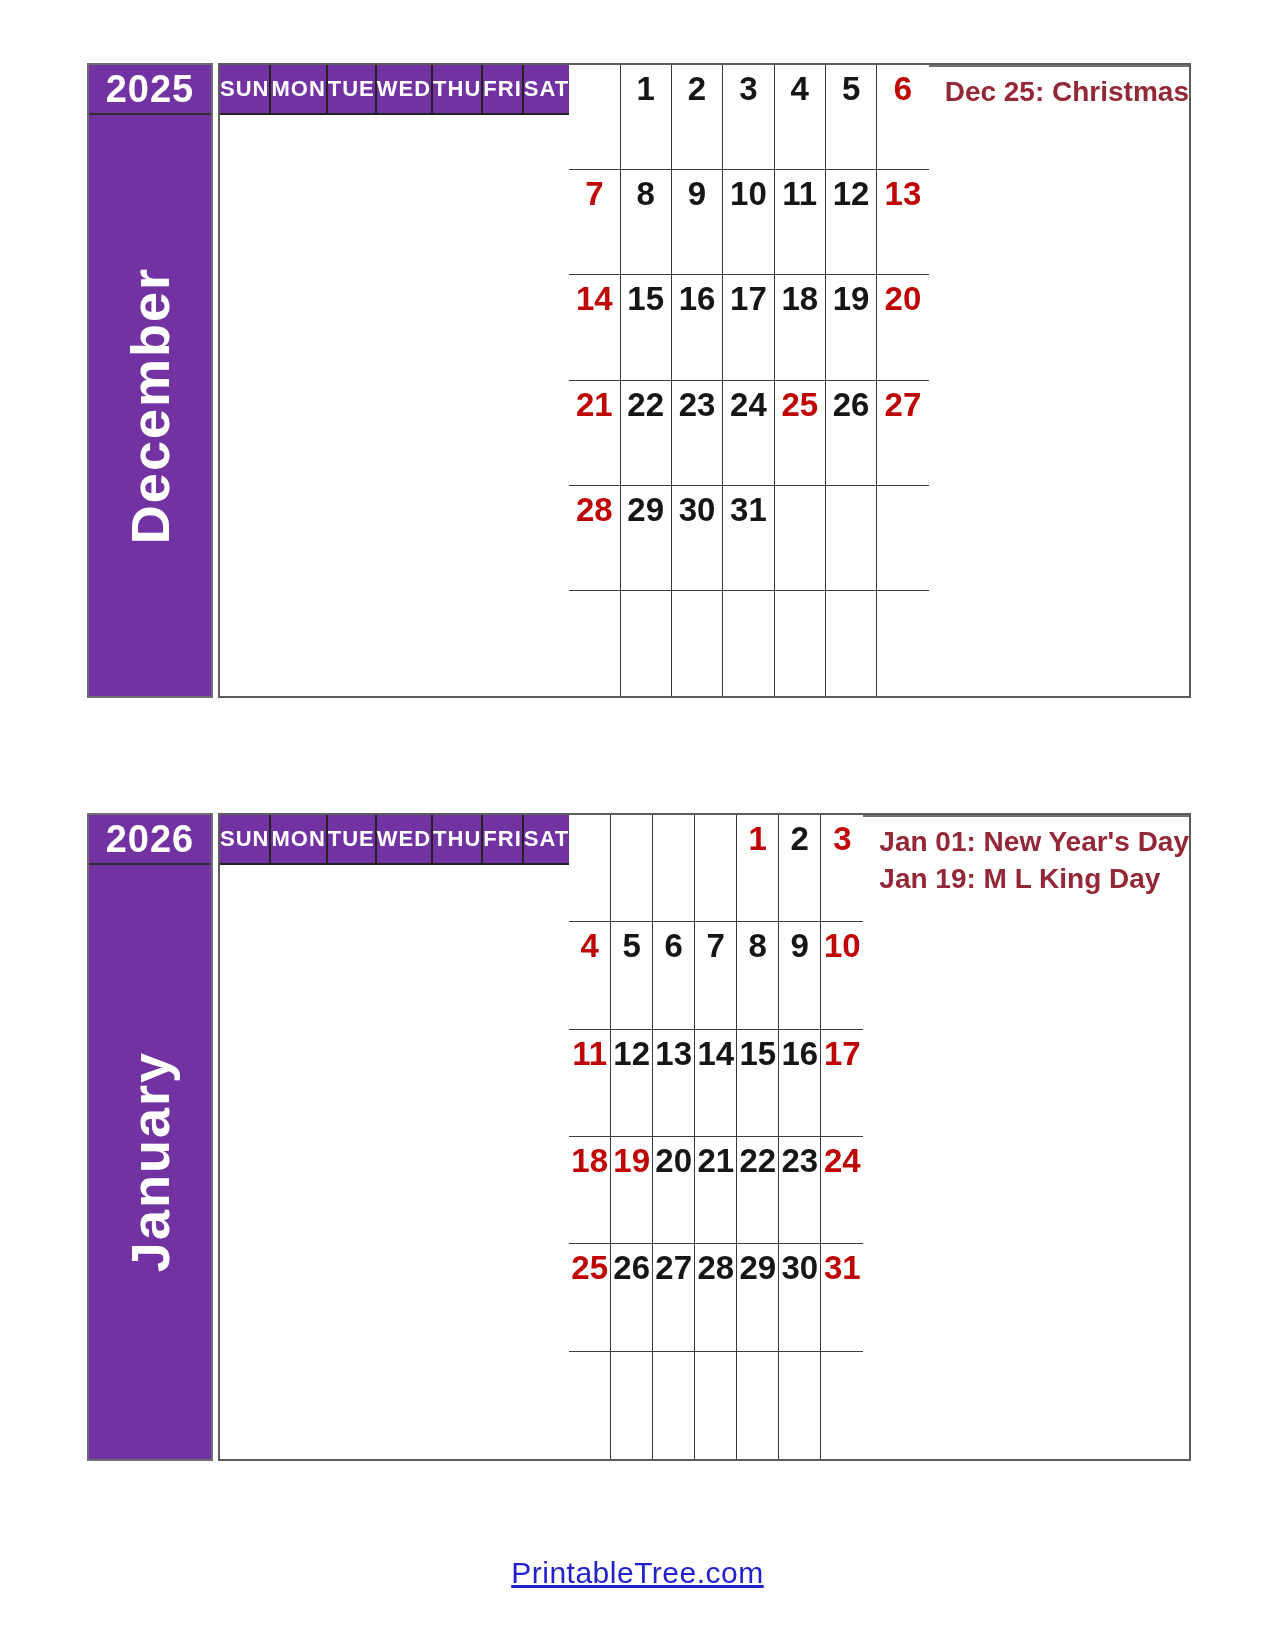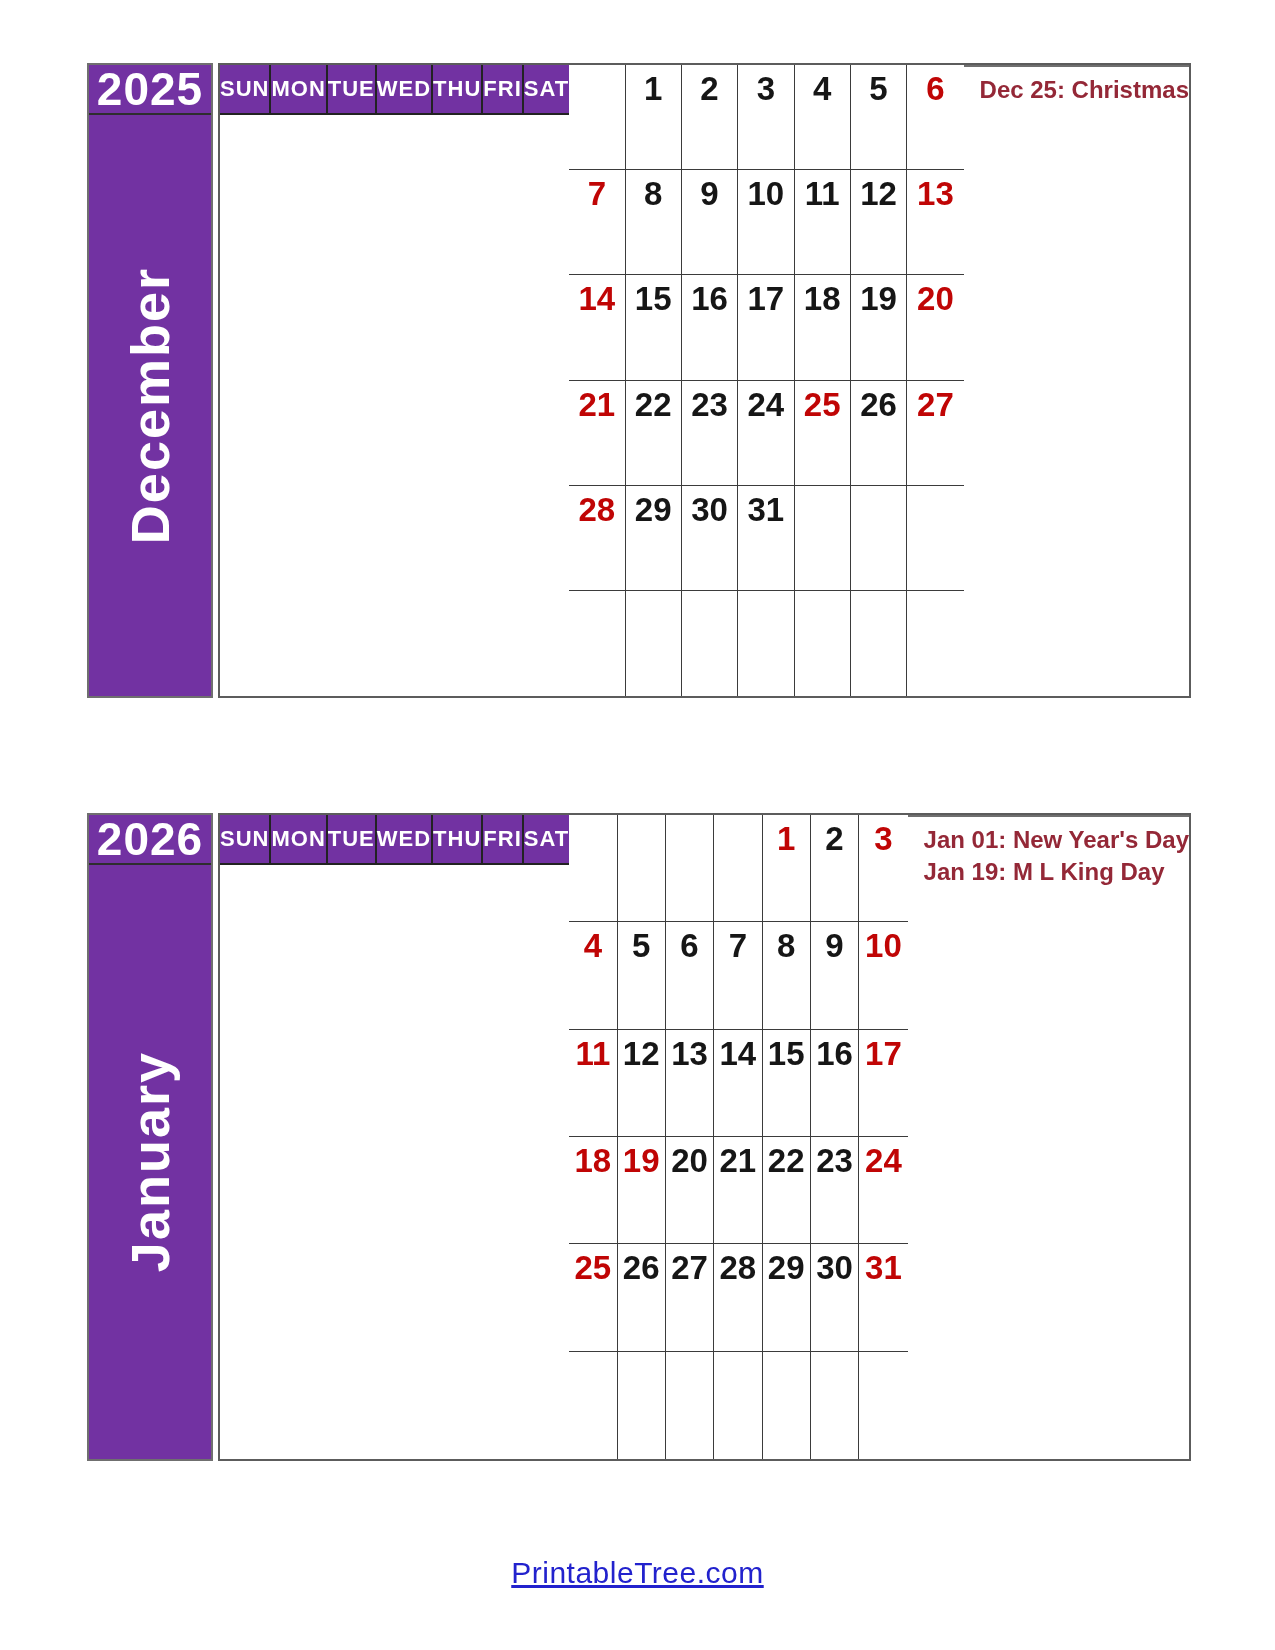--- a/index.html
+++ b/index.html
@@ -9,21 +9,21 @@
     --purple:#7232a2; --dateRed:#c00505; --maroon:#942837;
     --blue:#2222cd; --dateBlack:#161616;
   }
   .calendar{position:absolute;left:87px;width:1104px;display:flex;}
   .sidebar{
     width:126px;flex:0 0 126px;display:flex;flex-direction:column;
     background:var(--purple);border:2px solid #6f6f6f;box-sizing:border-box;
   }
   .year{
     height:50px;flex:0 0 50px;display:flex;align-items:center;justify-content:center;
-    color:#fff;font-weight:700;font-size:46px;letter-spacing:1px;
+    color:#fff;font-weight:700;font-size:38px;letter-spacing:1px;
     border-bottom:2px solid #2e2e2e;box-sizing:border-box;
   }
   .month-box{flex:1;display:flex;align-items:center;justify-content:center;overflow:hidden;}
   .month-text{
     writing-mode:vertical-rl;transform:rotate(180deg);
     color:#ffffff;font-weight:700;font-size:54px;letter-spacing:2px;white-space:nowrap;
   }
   .cal-grid{
     margin-left:5px;flex:1;display:flex;
     border:2px solid #5c5c5c;box-sizing:border-box;background:#fff;
@@ -46,21 +46,21 @@
     font-weight:700;font-size:33px;color:var(--dateBlack);line-height:1;
   }
   .cell:last-child{border-right:none;}
   .week:last-child .cell{border-bottom:none;}
   .cell.red{color:var(--dateRed);}
   .holiday-area{
     flex:0 0 auto;box-sizing:border-box;border-top:2px solid #6f6f6f;
     padding:7px 0 0 16px;text-align:left;
   }
   .holiday-note{
-    color:var(--maroon);font-weight:700;font-size:24px;line-height:1.32;
+    color:var(--maroon);font-weight:700;font-size:28px;line-height:1.32;
   }
   .footer{position:absolute;top:1556px;left:0;width:100%;text-align:center;}
   .footer-link{
     color:var(--blue);font-size:30px;text-decoration:underline;cursor:pointer;
     font-weight:400;letter-spacing:0.5px;
   }
 </style>
 </head>
 <body style="--purple: #7232a2; --dateRed: #c00505; --maroon: #942837; --blue: #2222cd; --dateBlack: #161616;">
 

